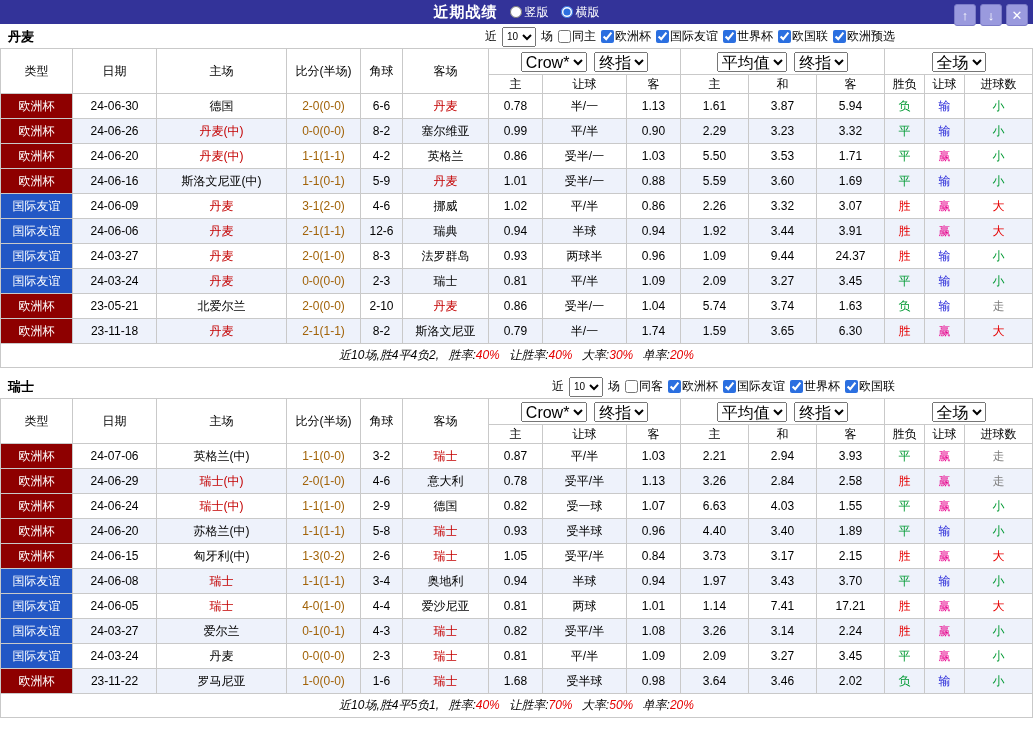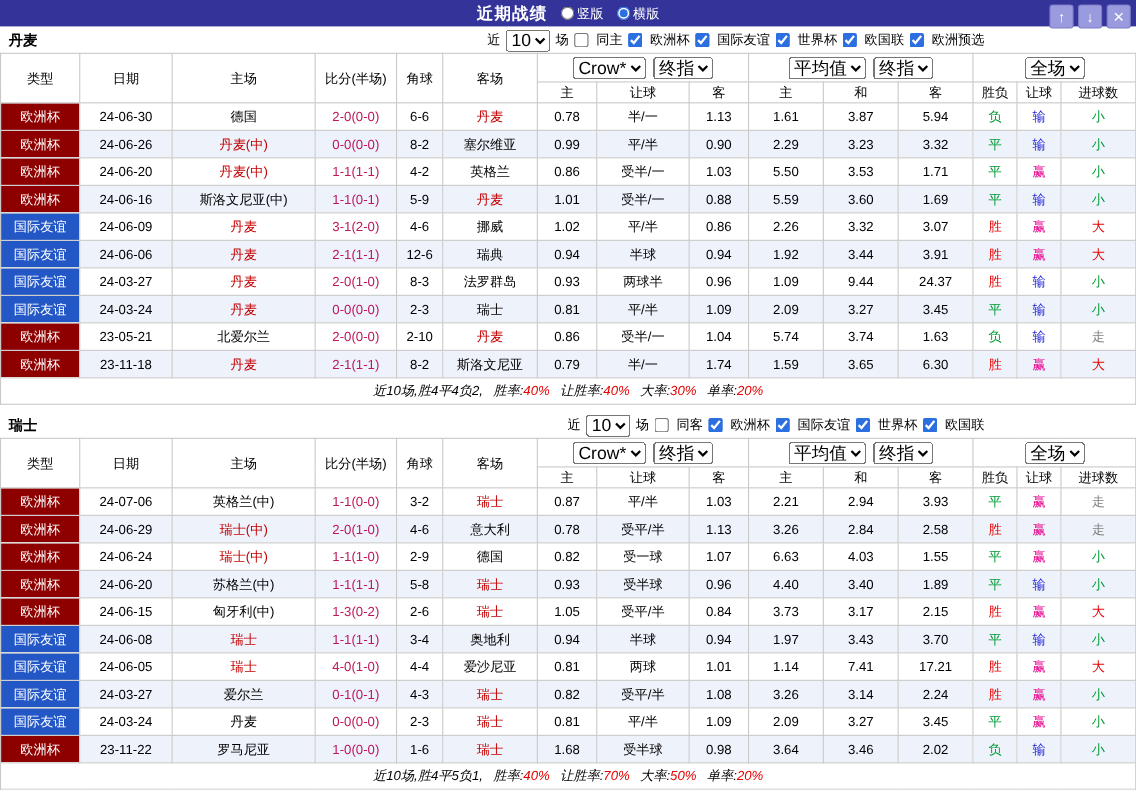--- a/index.html
+++ b/index.html
@@ -41,35 +41,35 @@
   .section + .section { margin-top: 6px; }
   .section-head {
     display: flex;
     align-items: center;
     justify-content: space-between;
     padding: 3px 8px 2px 8px;
     height: 24px;
   }
   .team-name { font-weight: bold; font-size: 13px; }
   .filters { display: flex; align-items: center; gap: 3px; margin-right: 130px; }
-  .filters select { height: 20px; font-size: 16px; margin: 0 2px; }
-  .cb { display: inline-flex; align-items: center; gap: 7px; cursor: pointer; margin-left: 2px; }
+  .filters select { height: 20px; font-size: 10px; margin: 0 2px; }
+  .cb { display: inline-flex; align-items: center; gap: 1px; cursor: pointer; margin-left: 2px; }
   .cb input { width: 13px; height: 13px; accent-color: #2b6fe0; margin: 0; }
   
   table { border-collapse: collapse; table-layout: fixed; width: 1033px; }
   td { border: 1px solid #c9c9c9; text-align: center; height: 25px; overflow: hidden; white-space: nowrap; font-size: 12px; }
   thead td { background: #fff; }
   thead .hrow1 td { height: 26px; }
   thead .hrow2 td { height: 19px; }
   thead select { height: 20px; font-size: 16px; margin: 0 2px; vertical-align: middle; }
   tbody.rows tr:nth-child(even) { background: #eef2fb; }
   td.type { color: #fff; }
   td.type.euro { background: #8e0000; }
   td.type.friendly { background: #2257c5; }
-  td.score { color: #be185d; }
+  td.score { color: #a16207; }
   td.team.hl { color: #c30000; }
   .c-red { color: #e60000; }
   .c-green { color: #009933; }
   .c-blue { color: #2626d9; }
   .c-pink { color: #e8008c; }
   .c-gray { color: #808080; }
   tr.summary td { height: 24px; background: #fff; font-style: italic; }
   tr.summary .lbl { margin-left: 6px; }
   tr.summary .v { color: #e60000; }
 </style>

